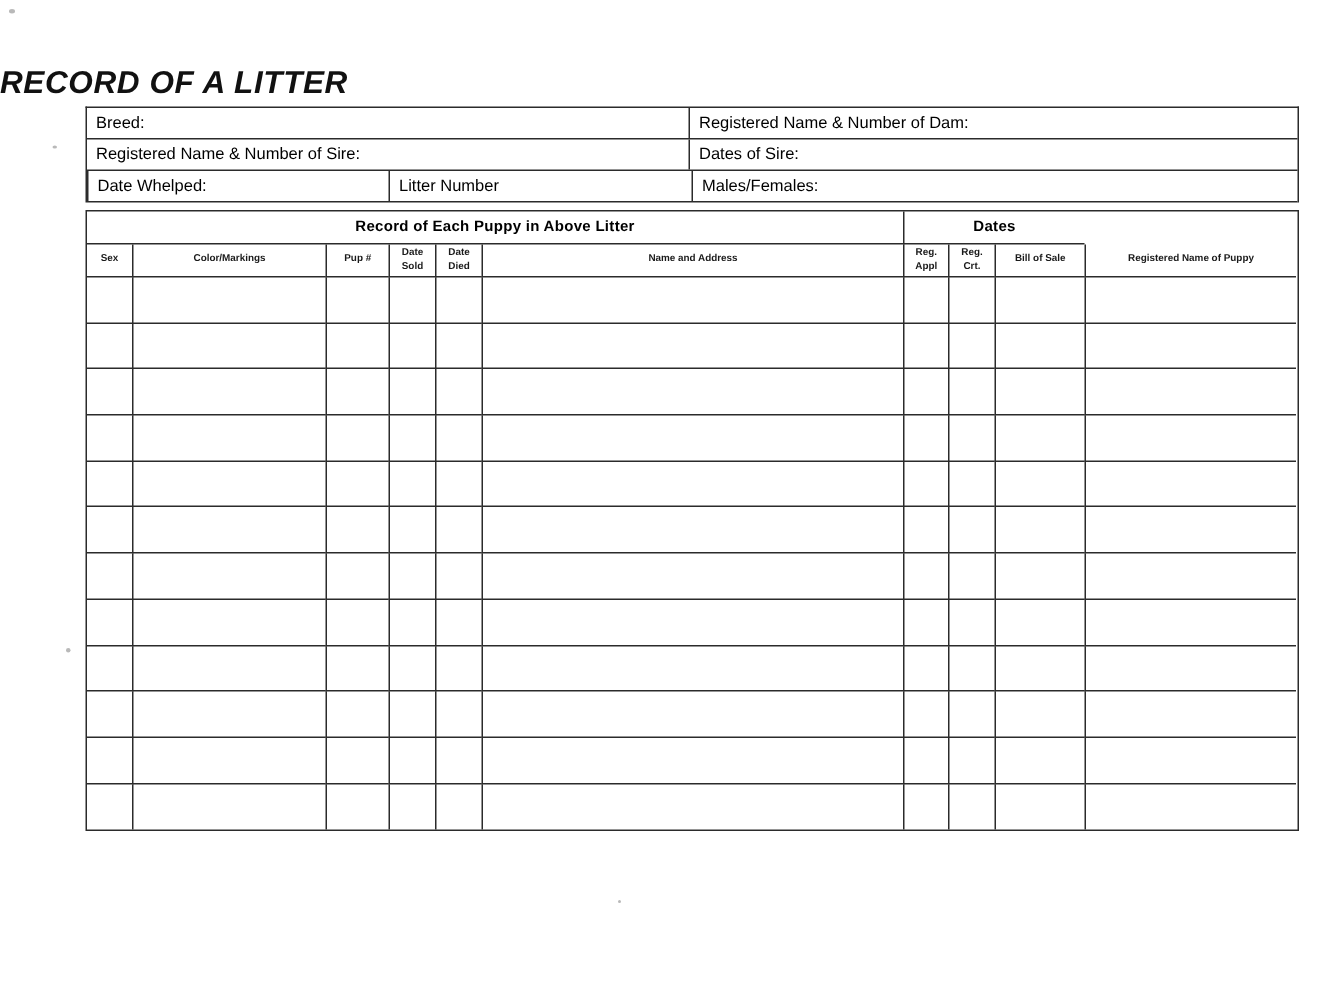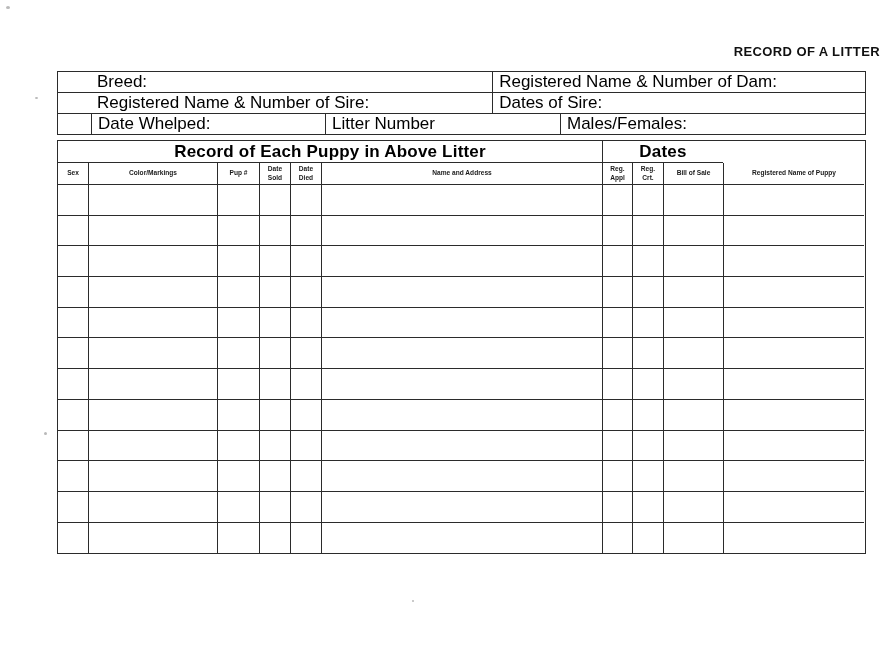--- a/index.html
+++ b/index.html
@@ -28,25 +28,26 @@
     background: #b9b9b9;
     border-radius: 50%;
   }
 
   
   .doc-title {
     position: absolute;
     left: 0;
     top: 44px;
     width: 880px;
-    text-align: right;
-    font-size: 13px;
+    text-align: left;
+    font-size: 21px;
     font-weight: bold;
     letter-spacing: 0.4px;
     color: #111;
+    font-style: italic;
   }
 
   
   .header-block {
     position: absolute;
     left: 57px;
     top: 71px;
     width: 809px;
     border: 1.6px solid #2b2b2b;
     border-bottom: none;
@@ -55,25 +56,24 @@
   .hdr-row {
     display: flex;
     height: 21px;
     border-bottom: 1.6px solid #2b2b2b;
     box-sizing: border-box;
   }
   .hdr-cell {
     display: flex;
     align-items: center;
     padding-left: 6px;
-    font-size: 17px;
+    font-size: 11px;
     box-sizing: border-box;
     overflow: hidden;
     white-space: nowrap;
-    margin-left: 33px;
   }
   .hdr-sep {
     border-left: 1.6px solid #2b2b2b;
   }
   
   .c-breed       { width: 401px; }
   .c-dam         { width: 406px; }
   .c-sire        { width: 401px; }
   .c-owner       { width: 406px; }
   .c-datesmated  { width: 200px; }
@@ -104,21 +104,21 @@
     display: flex;
     align-items: center;
     justify-content: center;
     text-align: center;
     overflow: hidden;
     border-left: 1.6px solid #2b2b2b;
   }
   .cell:first-child { border-left: none; }
 
   .group-row .cell {
-    font-size: 17px;
+    font-size: 10px;
     font-weight: bold;
     border-bottom: 1.7px solid #2b2b2b;
     letter-spacing: 0.2px;
   }
   .sub-row .cell {
     font-size: 6.6px;
     font-weight: bold;
     border-bottom: 1.6px solid #2b2b2b;
     line-height: 1.22;
     color: #1a1a1a;

